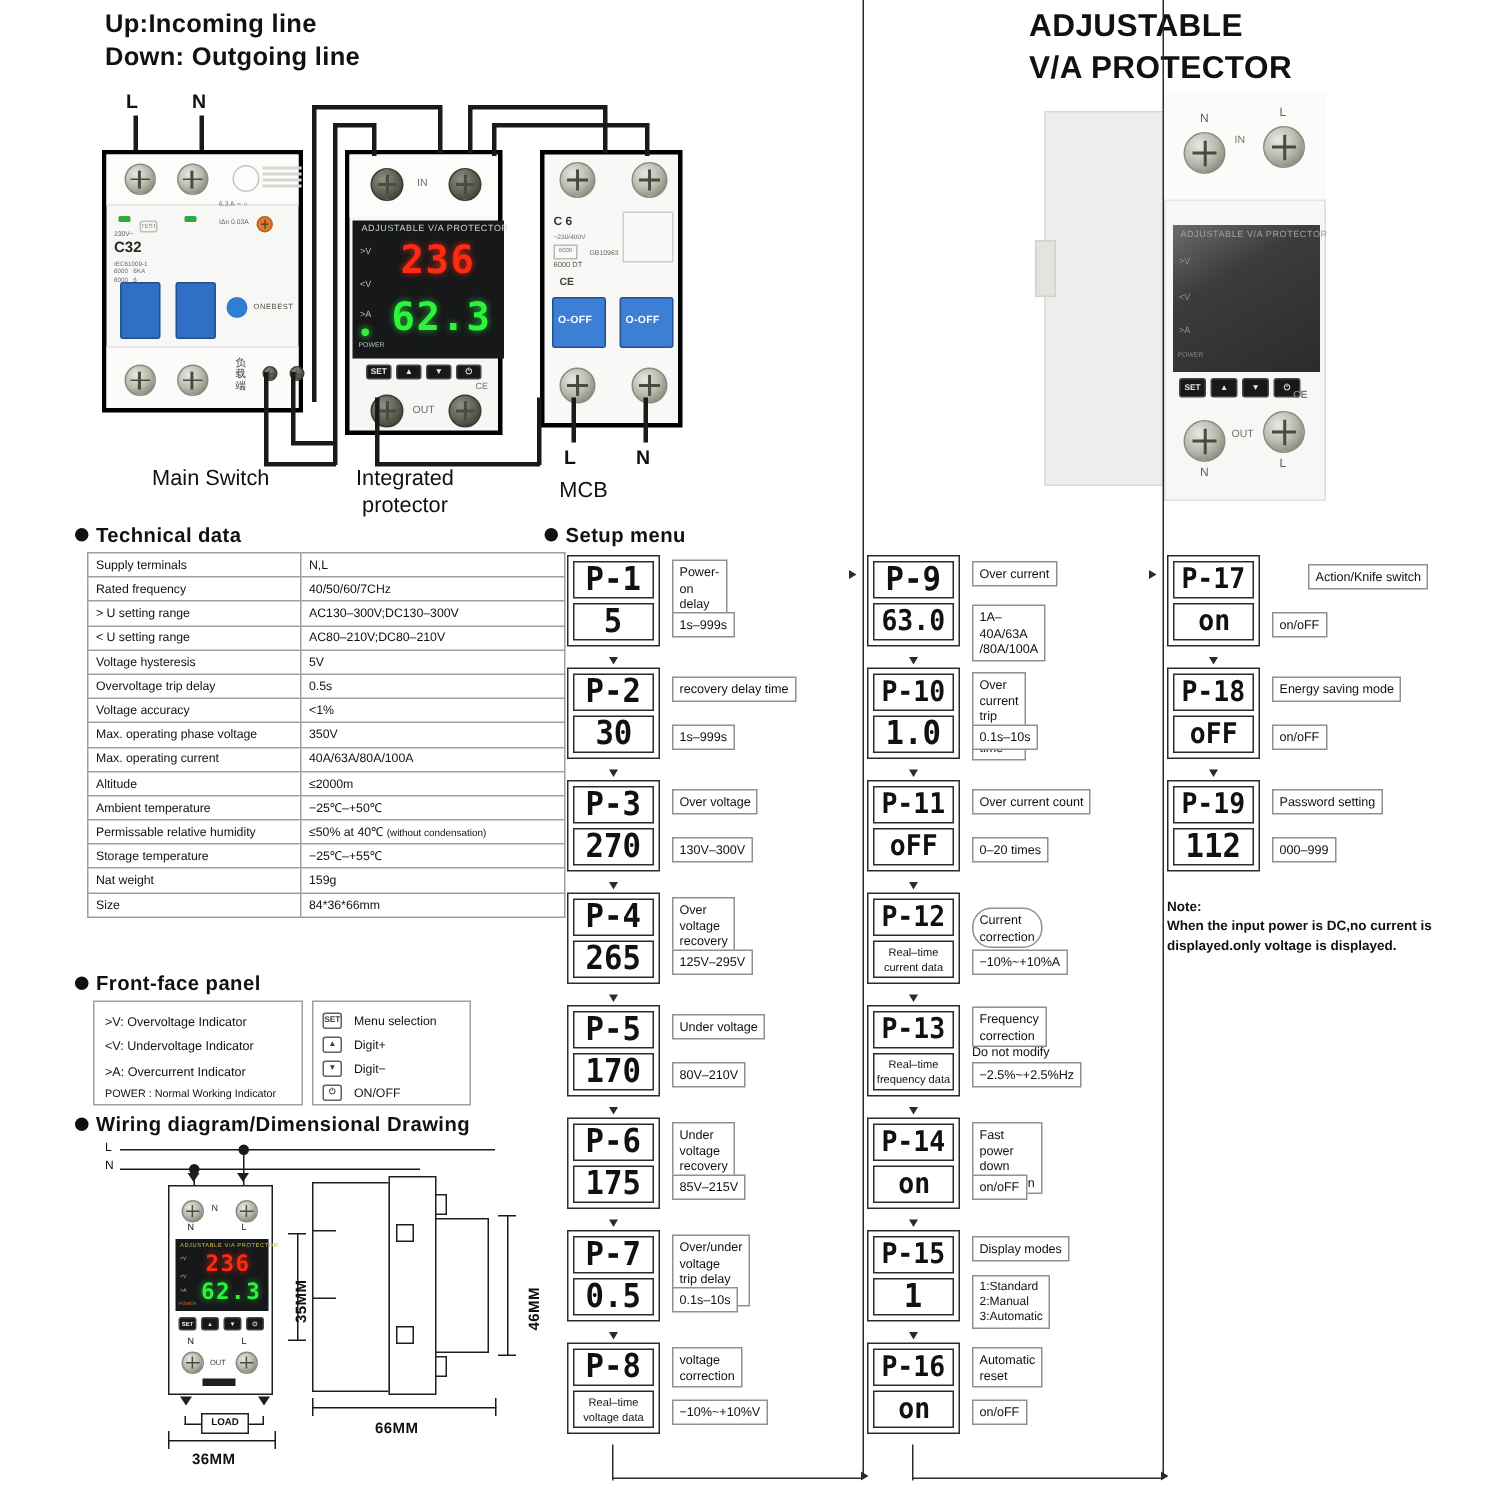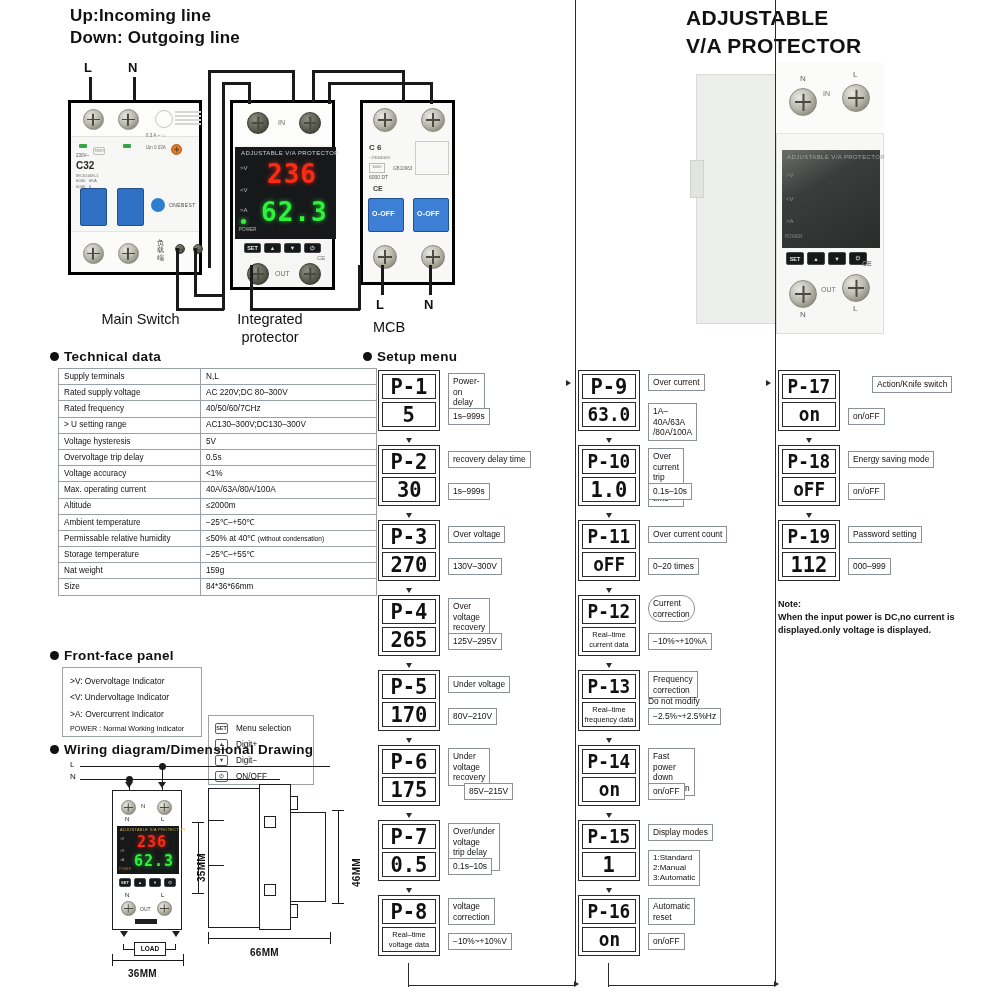--- a/index.html
+++ b/index.html
@@ -345,42 +345,46 @@
   <span class="dot"></span>
   <span>Technical data</span>
 </div>
 <table class="tech" style="left:58px; top:368px;">
   <tbody>
     <tr>
         <td class="k">Supply terminals</td>
         <td class="v">N,L</td>
       </tr>
     <tr>
-        <td class="k">Rated supply voltage</td>
-        <td class="v">AC 220V;DC 80–300V</td>
-      </tr>
-    <tr>
         <td class="k">Rated frequency</td>
         <td class="v">40/50/60/7CHz</td>
       </tr>
     <tr>
         <td class="k">&gt; U setting range</td>
         <td class="v">AC130–300V;DC130–300V</td>
       </tr>
     <tr>
+        <td class="k">&lt; U setting range</td>
+        <td class="v">AC80–210V;DC80–210V</td>
+      </tr>
+    <tr>
         <td class="k">Voltage hysteresis</td>
         <td class="v">5V</td>
       </tr>
     <tr>
         <td class="k">Overvoltage trip delay</td>
         <td class="v">0.5s</td>
       </tr>
     <tr>
         <td class="k">Voltage accuracy</td>
         <td class="v">&lt;1%</td>
+      </tr>
+    <tr>
+        <td class="k">Max. operating phase voltage</td>
+        <td class="v">350V</td>
       </tr>
     <tr>
         <td class="k">Max. operating current</td>
         <td class="v">40A/63A/80A/100A</td>
       </tr>
     <tr>
         <td class="k">Altitude</td>
         <td class="v">≤2000m</td>
       </tr>
     <tr>
@@ -416,21 +420,21 @@
 
 <div class="fbox" style="left:62px; top:667px; width:140px; height:70px;">
   <div class="flist">
     <div>&gt;V: Overvoltage Indicator</div>
     <div>&lt;V: Undervoltage Indicator</div>
     <div>&gt;A: Overcurrent Indicator</div>
     <div class="small">POWER : Normal Working Indicator</div>
   </div>
 </div>
 
-<div class="fbox" style="left:208px; top:667px; width:106px; height:70px;margin-top:48px;">
+<div class="fbox" style="left:208px; top:667px; width:106px; height:70px;">
   <div style="padding:4px 6px;">
     <div class="keyrow">
       <span class="keyico">SET</span>
       <span class="keytxt">Menu selection</span>
     </div>
     <div class="keyrow">
       <span class="keyico">▲</span>
       <span class="keytxt">Digit+</span>
     </div>
     <div class="keyrow">
@@ -616,21 +620,21 @@
     <div class="stepbox">
       <div class="lcdcell">
           <span class="d7">P-6</span>
         </div>
       <div class="lcdcell">
           <span class="d7">175</span>
         </div>
     </div>
     <div class="tagbox" style="left:70px; top:3px; white-space:pre-line;">Under voltage
 recovery</div>
-    <div class="tagbox" style="left:70px; top:38px;margin-left:16px;">85V–215V</div>
+    <div class="tagbox" style="left:70px; top:38px;">85V–215V</div>
     <div class="arr-dn" style="left:28px; top:68px;"></div>
   </div>
 
   <div class="step" style="left:0; top:450px;">
     <div class="stepbox">
       <div class="lcdcell">
           <span class="d7">P-7</span>
         </div>
       <div class="lcdcell">
           <span class="d7">0.5</span>
@@ -713,21 +717,21 @@
   <div class="step" style="left:0; top:225px;">
     <div class="stepbox">
       <div class="lcdcell">
           <span class="d7 sm">P-12</span>
         </div>
       <div class="lcdcell">
           <span class="txt2" style="white-space:pre-line;">Real–time
 current data</span>
         </div>
     </div>
-    <div class="tagbox" style="left:70px; top:0; white-space:pre-line;border-radius:13px;">Current
+    <div class="tagbox" style="left:70px; top:10px; white-space:pre-line;border-radius:13px;">Current
 correction</div>
     <div class="tagbox" style="left:70px; top:38px;">−10%~+10%A</div>
     <div class="arr-dn" style="left:28px; top:68px;"></div>
   </div>
 
   <div class="step" style="left:0; top:300px;">
     <div class="stepbox">
       <div class="lcdcell">
           <span class="d7 sm">P-13</span>
         </div>

